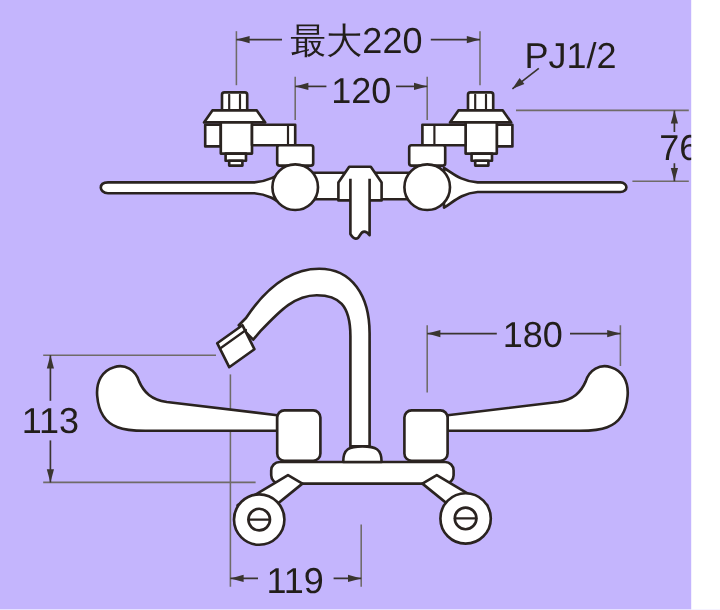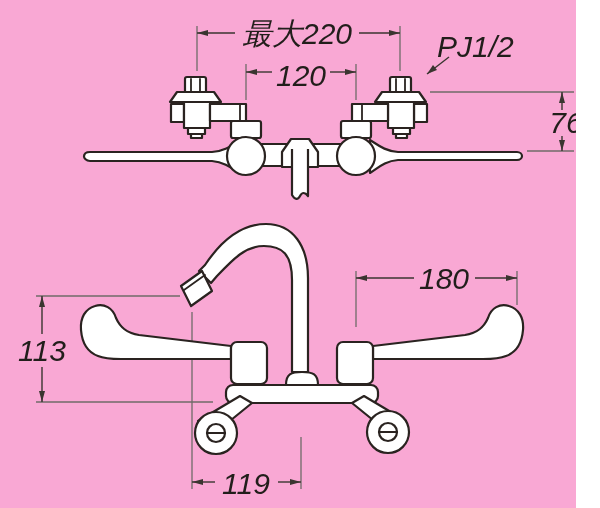--- a/index.html
+++ b/index.html
@@ -1,16 +1,16 @@
 <!DOCTYPE html>
 <html><head>
 <meta charset="utf-8">
 <style>
   html,body{margin:0;padding:0;background:#ffffff;}
-  .canvas{position:relative;width:576px;height:508px;background:#f9a8d4;overflow:hidden;font-style:italic;}
+  .canvas{position:relative;width:576px;height:508px;background:#c4b5fd;overflow:hidden;}
   svg{display:block;}
   .part{fill:#ffffff;stroke:#2a2320;stroke-width:2.2;stroke-linejoin:round;}
   .partline{fill:none;stroke:#2a2320;stroke-width:1.8;stroke-linecap:round;}
   .ext{fill:none;stroke:#6f6b68;stroke-width:1.3;}
   .dim{fill:none;stroke:#3a3530;stroke-width:1.4;}
   .arr{fill:#3a3530;stroke:none;}
   .dimtext{fill:#221e1b;font-family:"Liberation Sans","DejaVu Sans",sans-serif;font-size:30px;}
   .mid{text-anchor:middle;}
 </style>
 </head>

